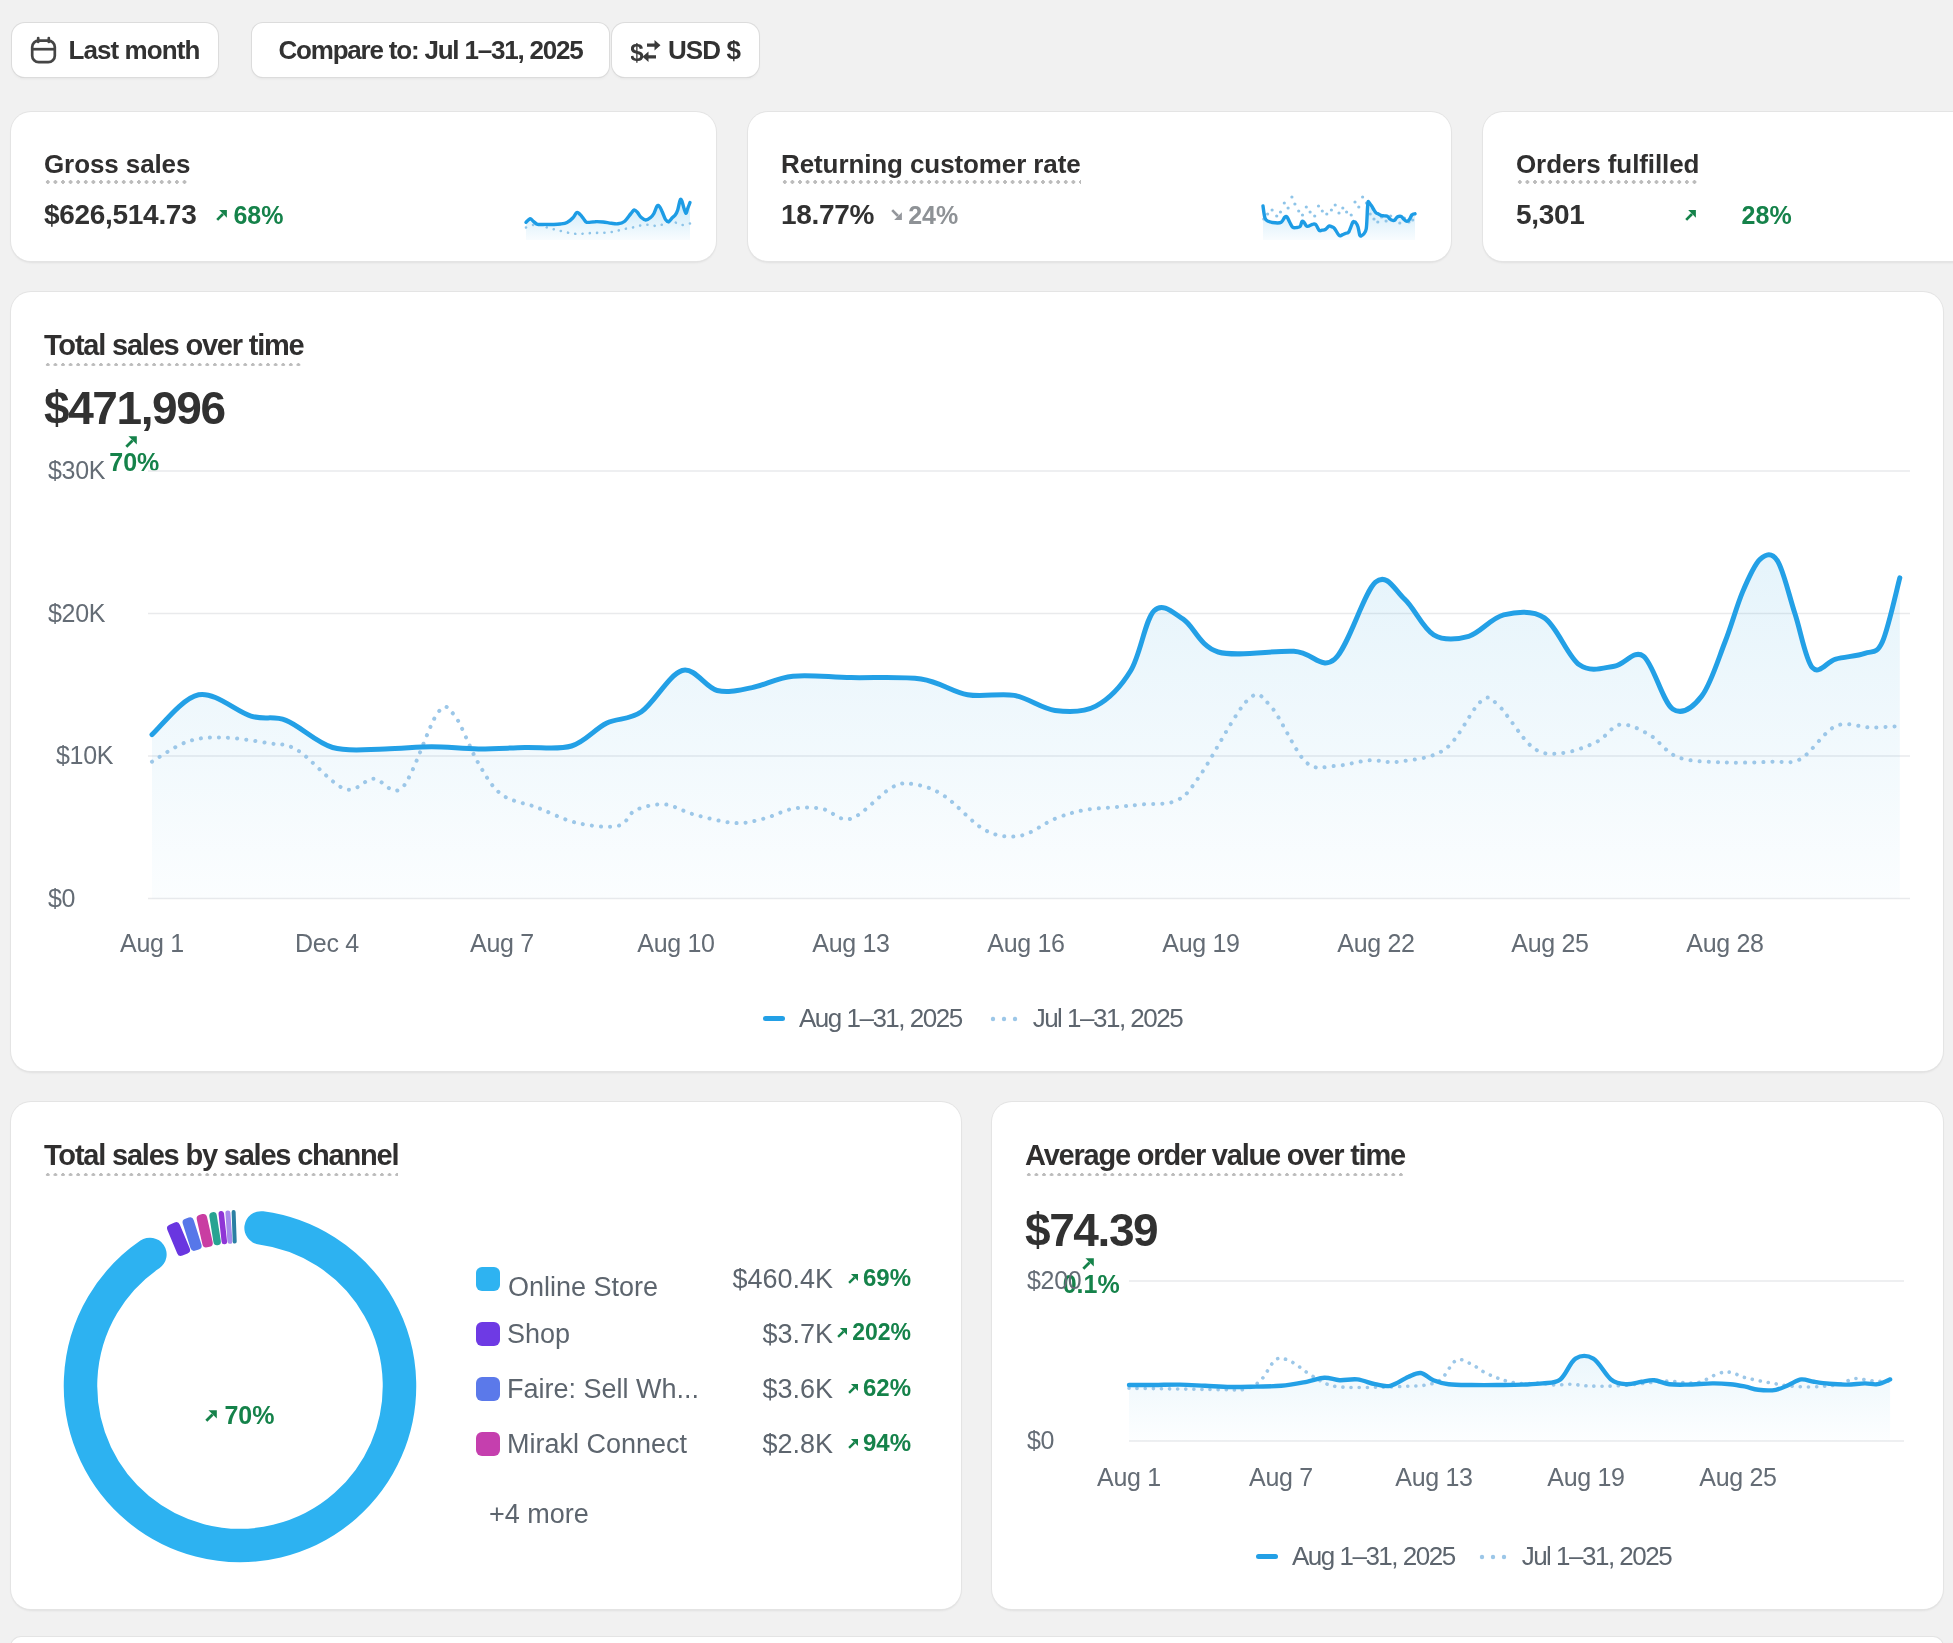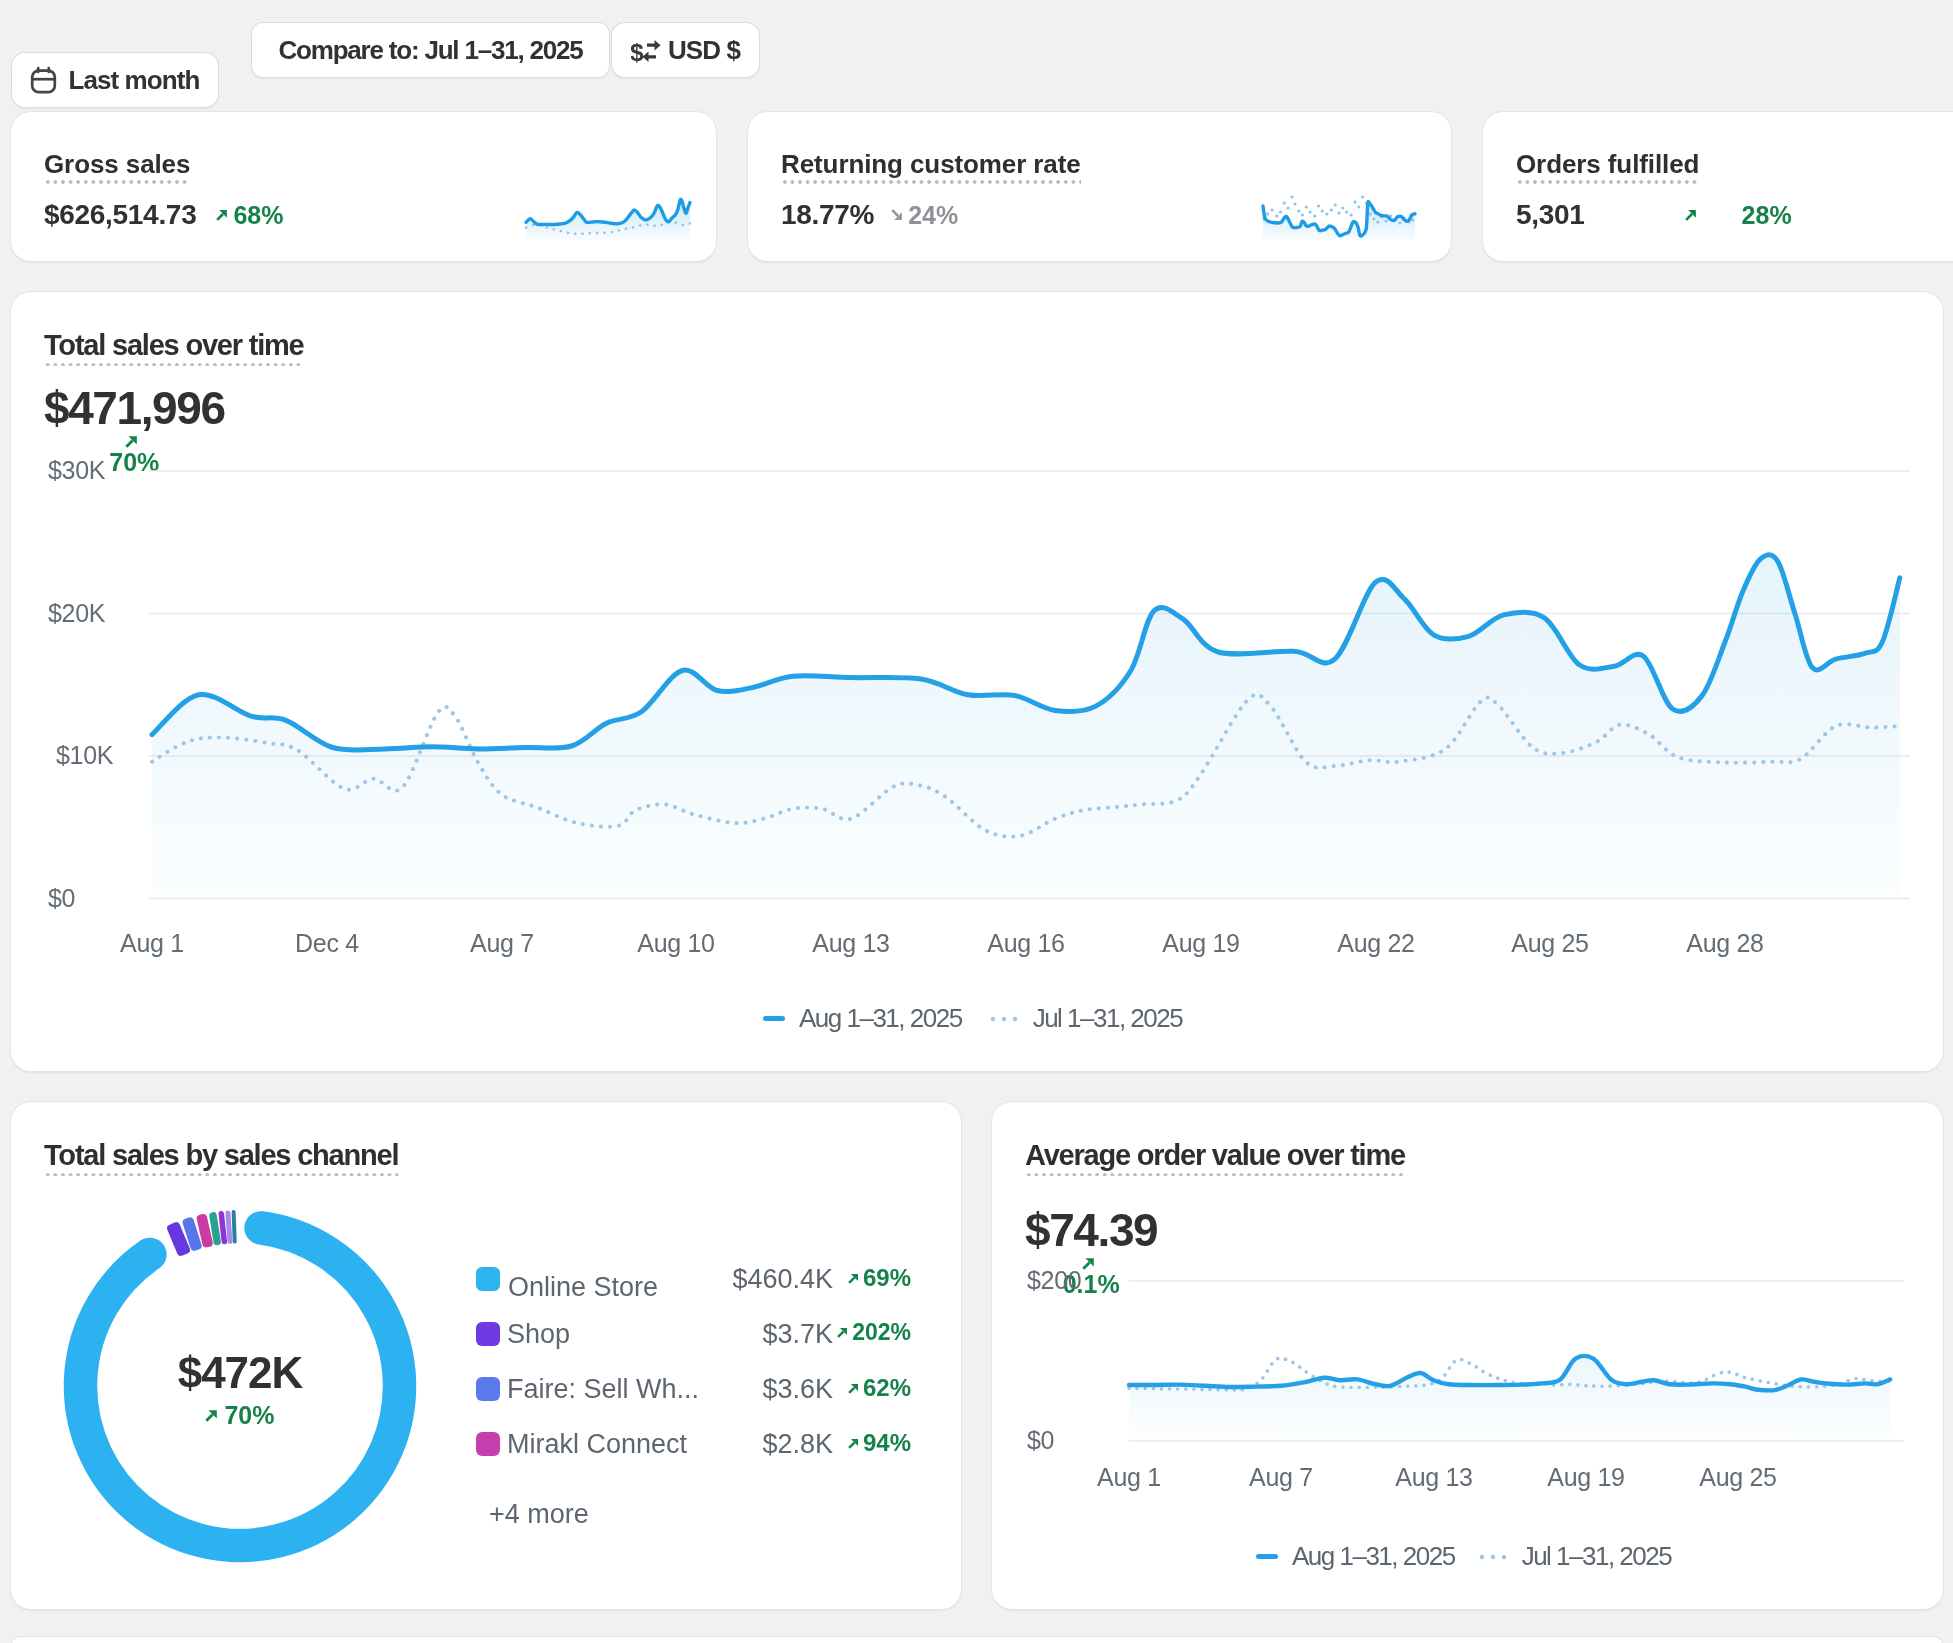--- a/index.html
+++ b/index.html
@@ -25,21 +25,21 @@
 .gray  { color:#8e9296; font-weight:700; }
 .axlab { position:absolute; font-size:25px; color:#646c75; letter-spacing:-0.3px; }
 .xlab  { transform:translateX(-50%); }
 .leg { position:absolute; display:flex; align-items:center; font-size:26px; color:#5d656e; letter-spacing:-1.5px; }
 .pct-row { display:flex; align-items:center; }
 </style>
 </head>
 <body>
 <div class="page">
 
-  <div class="btn" style="left:12px; width:206px;margin-top:30px;">
+  <div class="btn" style="left:12px; width:206px;">
     <svg width="27" height="29" viewBox="0 0 27 29" fill="none" stroke="#454545" stroke-width="2.7" style="margin-right:1px">
       <line x1="8.2" y1="2" x2="8.2" y2="6" stroke-linecap="round"></line>
       <line x1="18.8" y1="2" x2="18.8" y2="6" stroke-linecap="round"></line>
       <rect x="2.2" y="4.6" width="22.6" height="21.6" rx="6.5"></rect>
       <line x1="2.5" y1="13.2" x2="24.5" y2="13.2"></line>
     </svg>
     <span>Last month</span>
   </div>
   <div class="btn" style="left:252px; width:357px; letter-spacing:-1.2px;border-radius:11px;">Compare to: Jul 1–31, 2025</div>
   <div class="btn" style="left:612px; width:147px; gap:7px;">
@@ -221,21 +221,20 @@
   <svg class="abs" style="left:40px; top:1186px;" width="400" height="400" viewBox="0 0 400 400">
     <path d="M221.09,41.90A159.5,159.5 0 1 1 109.89,68.39" fill="none" stroke="#2db2f1" stroke-width="33.5" stroke-linecap="round"></path>
     <rect x="193.25" y="24" width="13.50" height="33.5" rx="4.0" fill="#6936e0" transform="rotate(337.3 200 200)"></rect>
       <rect x="194.25" y="24" width="11.50" height="33.5" rx="4.0" fill="#5777e9" transform="rotate(342.5 200 200)"></rect>
       <rect x="194.75" y="24" width="10.50" height="33.5" rx="4.0" fill="#c93da2" transform="rotate(347.2 200 200)"></rect>
       <rect x="196.25" y="24" width="7.50" height="33.5" rx="3.8" fill="#28a392" transform="rotate(351.0 200 200)"></rect>
       <rect x="197.25" y="24" width="5.50" height="33.5" rx="2.8" fill="#8f35d6" transform="rotate(353.8 200 200)"></rect>
       <rect x="197.50" y="24" width="5.00" height="33.5" rx="2.5" fill="#a78bec" transform="rotate(356.0 200 200)"></rect>
       <rect x="198.00" y="24" width="4.00" height="33.5" rx="2.0" fill="#2b7fa3" transform="rotate(357.9 200 200)"></rect>
   </svg>
-  <div class="abs" style="left:90px; top:1348px; width:300px; text-align:center; font-size:44px; font-weight:700; letter-spacing:-1px; color:#313131;">$472K</div>
   <div class="abs pct-row" style="left:90px; top:1401px; width:300px; justify-content:center;">
     <svg width="13" height="13" viewBox="0 0 12 12" style="margin-right:6px">
         <path d="M3.2 1.1 h7.7 v7.7 z" fill="#15824a"></path>
         <path d="M1.2 10.8 L7 5" stroke="#15824a" stroke-width="2.6"></path>
       </svg>
     <span class="green" style="font-size:25px;">70%</span>
   </div>
 
   <div class="abs" style="left:476px; top:1267px; width:433px; height:240px; font-size:27px; color:#5d656e;">
     <div style="position:absolute; top:0; width:24px; height:24px; border-radius:6px; background:#2eb3f1;"></div>

